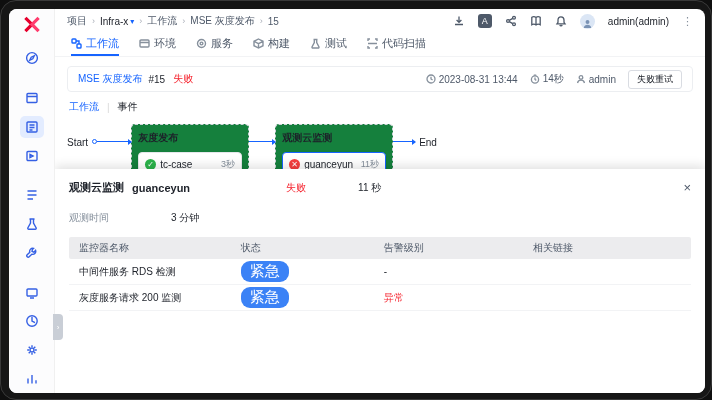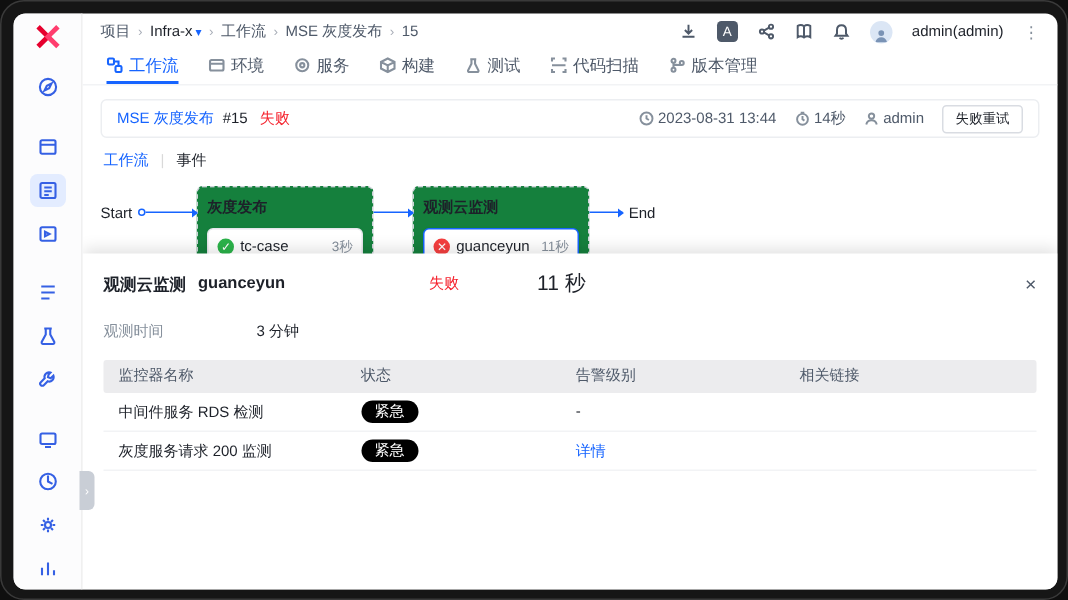--- a/index.html
+++ b/index.html
@@ -75,33 +75,33 @@
   .badge-ic.fail { background:#f53f3f; }
   .step-name { font-size:10px; color:#1d2129; flex:1; white-space:nowrap; overflow:hidden; }
   .step-dur { font-size:9px; color:#86909c; }
 
   
   .drawer { position:absolute; left:46px; right:0; top:160px; bottom:0; background:#fff; box-shadow:0 -3px 10px rgba(0,0,0,.12); z-index:20; }
   .drawer-head { display:flex; align-items:center; padding:11px 14px 8px 14px; }
   .drawer-title { font-size:11px; font-weight:bold; color:#1d2129; }
   .drawer-node { font-size:11px; font-weight:bold; color:#1d2129; margin-left:8px; }
   .drawer-status { font-size:10px; color:#f5222d; margin-left:96px; }
-  .drawer-dur { font-size:14px; color:#1d2129; margin-left:52px; }
+  .drawer-dur { font-size:10px; color:#1d2129; margin-left:52px; }
   .drawer-close { margin-left:auto; color:#4e5969; font-size:13px; cursor:pointer; line-height:1; }
   .drawer-info { display:flex; padding:8px 14px 12px 14px; font-size:10px; }
   .info-label { color:#86909c; width:102px; }
   .info-value { color:#1d2129; }
 
   .mtable { margin:0 14px; font-size:10px; }
   .mrow { display:grid; grid-template-columns:26% 23% 24% 27%; align-items:center; }
   .mhead { background:#ececee; color:#4e5969; height:22px; border-radius:2px; }
   .mhead > div { padding:0 10px; line-height:22px; }
   .mbody { height:26px; border-bottom:1px solid #f2f3f5; color:#1d2129; }
   .mbody > div { padding:0 10px; }
-  .pill { display:inline-block; background:#000000; color:#fff; font-size:10px; border-radius:9px; padding:2px 9px; line-height:1.1; }
+  .pill { display:inline-block; background:#3b82f6; color:#fff; font-size:15px; border-radius:9px; padding:2px 9px; line-height:1.1; }
   .st-gray { color:#4e5969; }
   .st-red { color:#f5222d; }
   .link { color:#1664ff; cursor:pointer; }
 </style>
 </head>
 <body>
 
 <div class="frame">
 <div class="window">
 
@@ -255,29 +255,20 @@
         <svg viewBox="0 0 11 11">
               <path d="M4.3 1.5 V4.5 L2 9 A0.8 0.8 0 0 0 2.8 10 H8.2 A0.8 0.8 0 0 0 9 9 L6.7 4.5 V1.5 M3.5 1.5 H7.5"></path>
             </svg>
         <span>测试</span>
       </div>
       <div class="navtab">
         <svg viewBox="0 0 11 11">
               <path d="M1 3 V1 H3 M8 1 H10 V3 M10 8 V10 H8 M3 10 H1 V8 M1 5.5 H10"></path>
             </svg>
         <span>代码扫描</span>
-      </div>
-      <div class="navtab">
-        <svg viewBox="0 0 11 11">
-              <circle cx="3" cy="2.5" r="1.3"></circle>
-              <circle cx="3" cy="8.5" r="1.3"></circle>
-              <circle cx="8.5" cy="4" r="1.3"></circle>
-              <path d="M3 3.8 V7.2 M3 6 C3 4.6 7 5.6 8.5 5.3"></path>
-            </svg>
-        <span>版本管理</span>
       </div>
     </div>
 
     <div class="runbar">
       <span class="run-name">MSE 灰度发布</span>
       <span class="run-number">#15</span>
       <span class="run-status">失败</span>
       <div class="runbar-right">
         <span class="meta">
           <svg viewBox="0 0 10 10">
@@ -357,19 +348,19 @@
         <div>相关链接</div>
       </div>
       <div class="mrow mbody">
         <div>中间件服务 RDS 检测</div>
         <div><span class="pill">紧急</span></div>
         <div>-</div>
       </div>
       <div class="mrow mbody">
         <div>灰度服务请求 200 监测</div>
         <div><span class="pill">紧急</span></div>
-        <div><span class="link">详情</span></div>
+        <div class="st-red">异常</div>
       </div>
     </div>
   </div>
 
 </div>
 </div>
 
 </body></html>

